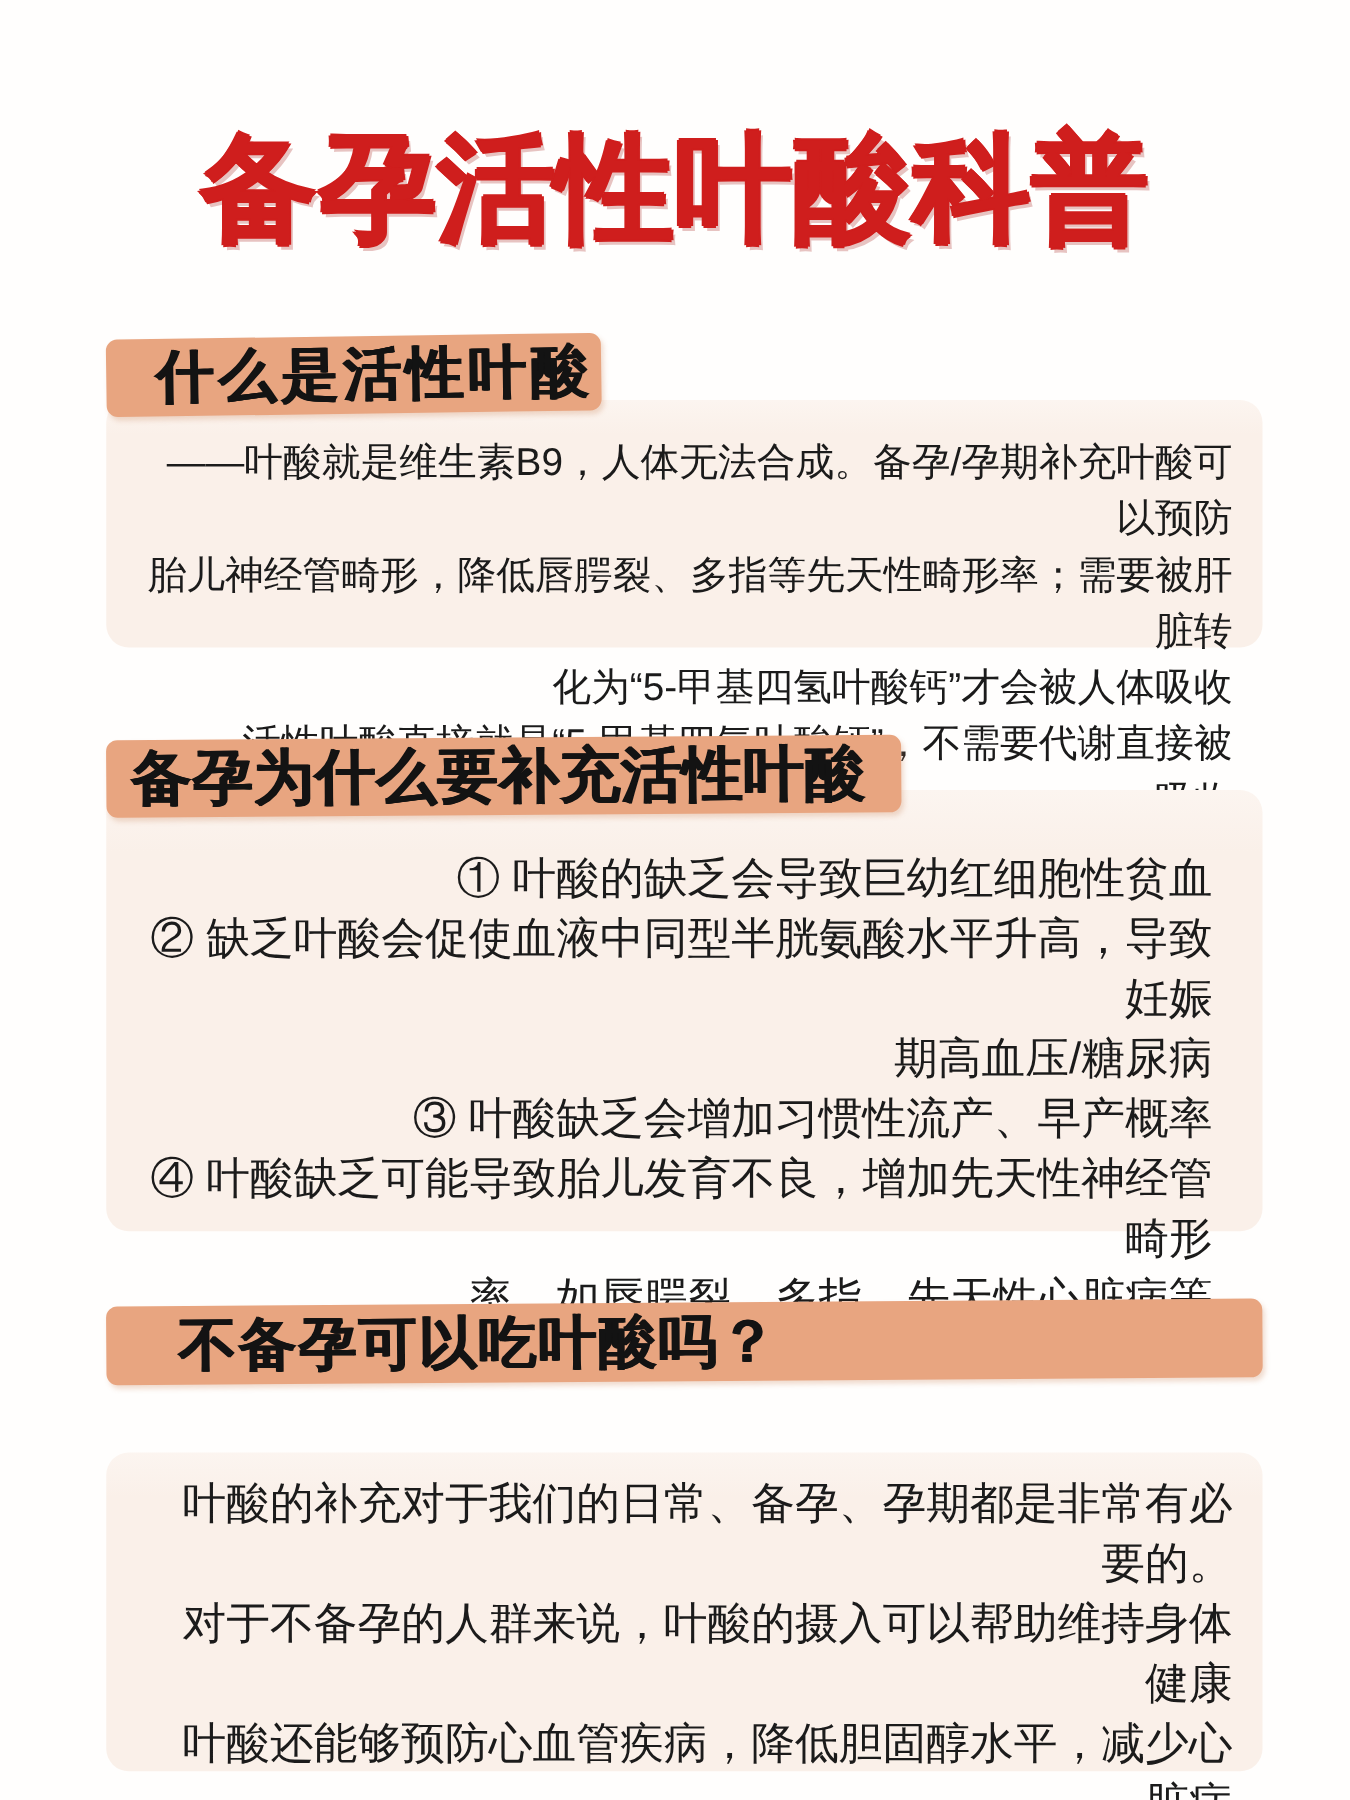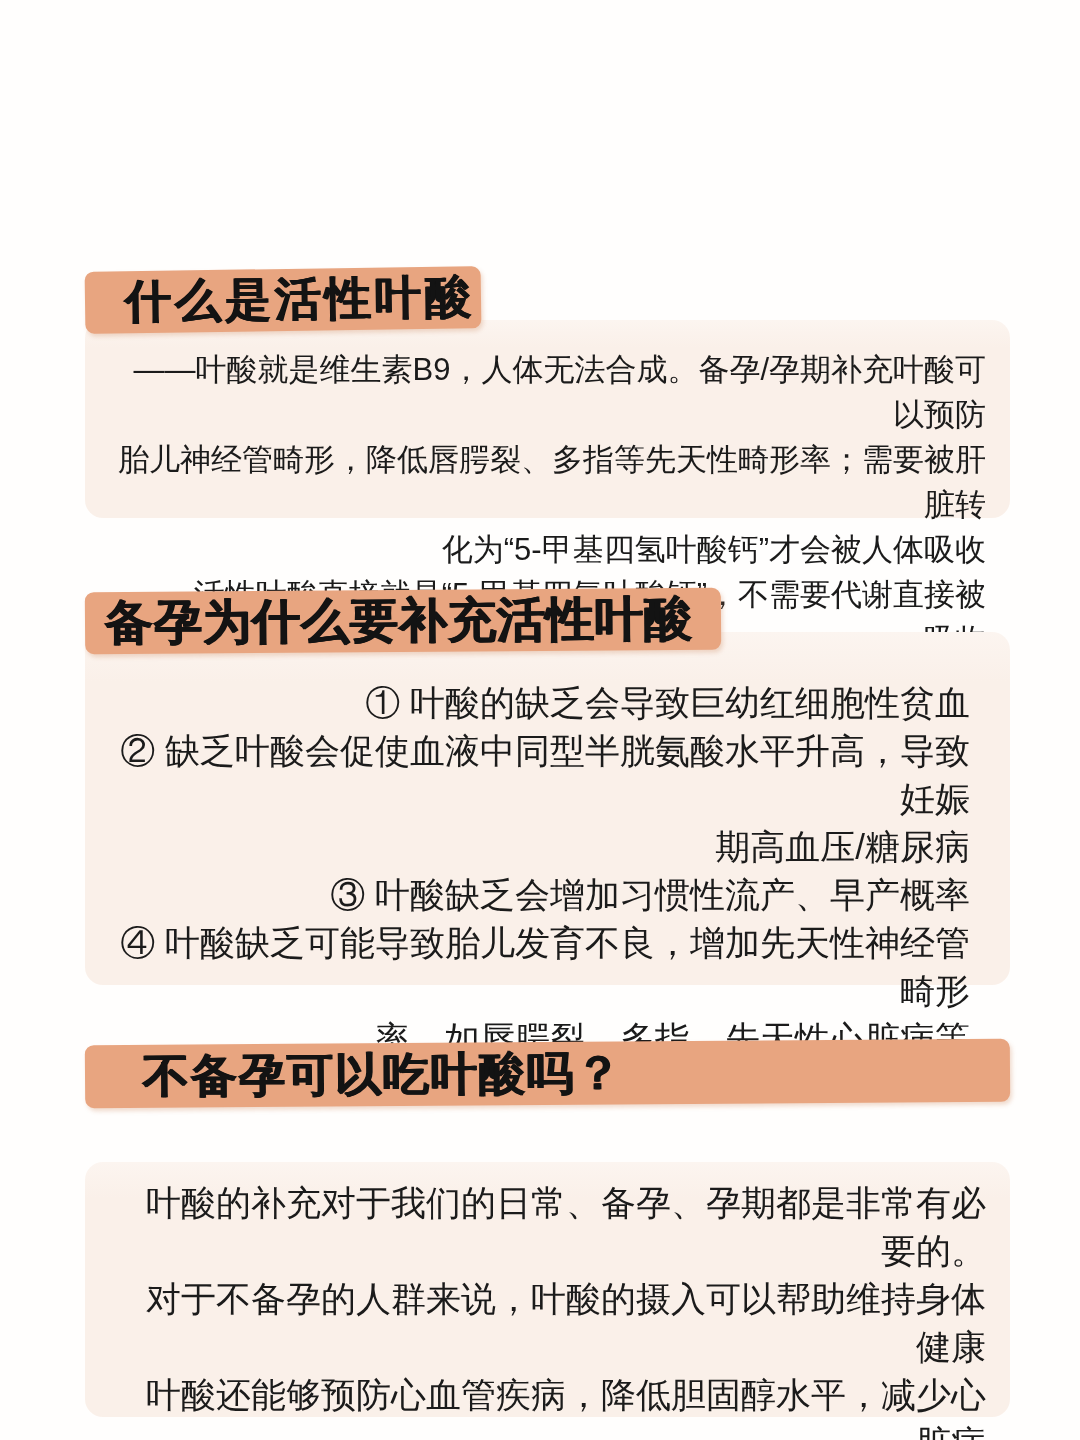--- a/index.html
+++ b/index.html
@@ -64,20 +64,21 @@
   }
   .body1{padding:27px 24px 0 28px;font-size:31px;line-height:45px;}
   .body2{padding:47px 40px 0 28px;font-size:35px;line-height:48px;}
   .body3{padding:17px 24px 0 28px;font-size:35px;line-height:48px;}
 </style>
 </head>
 <body>
 
 <div class="page">
 
+  <h1 class="title">备孕活性叶酸科普</h1>
 
   <div class="band band1">
     <span class="heading h1">什么是活性叶酸</span>
   </div>
   <div class="panel panel1">
     <p class="body body1">——叶酸就是维生素B9，人体无法合成。备孕/孕期补充叶酸可以预防
 胎儿神经管畸形，降低唇腭裂、多指等先天性畸形率；需要被肝脏转
 化为“5-甲基四氢叶酸钙”才会被人体吸收
 ——活性叶酸直接就是“5-甲基四氢叶酸钙”，不需要代谢直接被吸收</p>
   </div>

